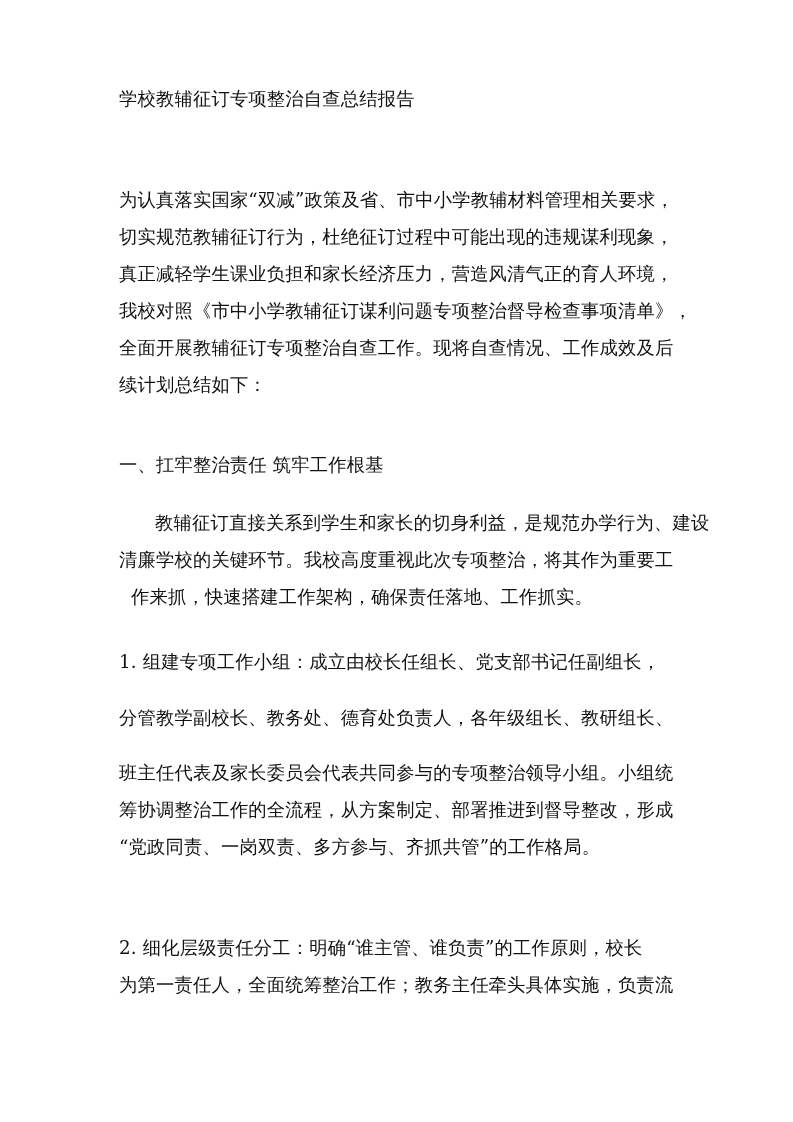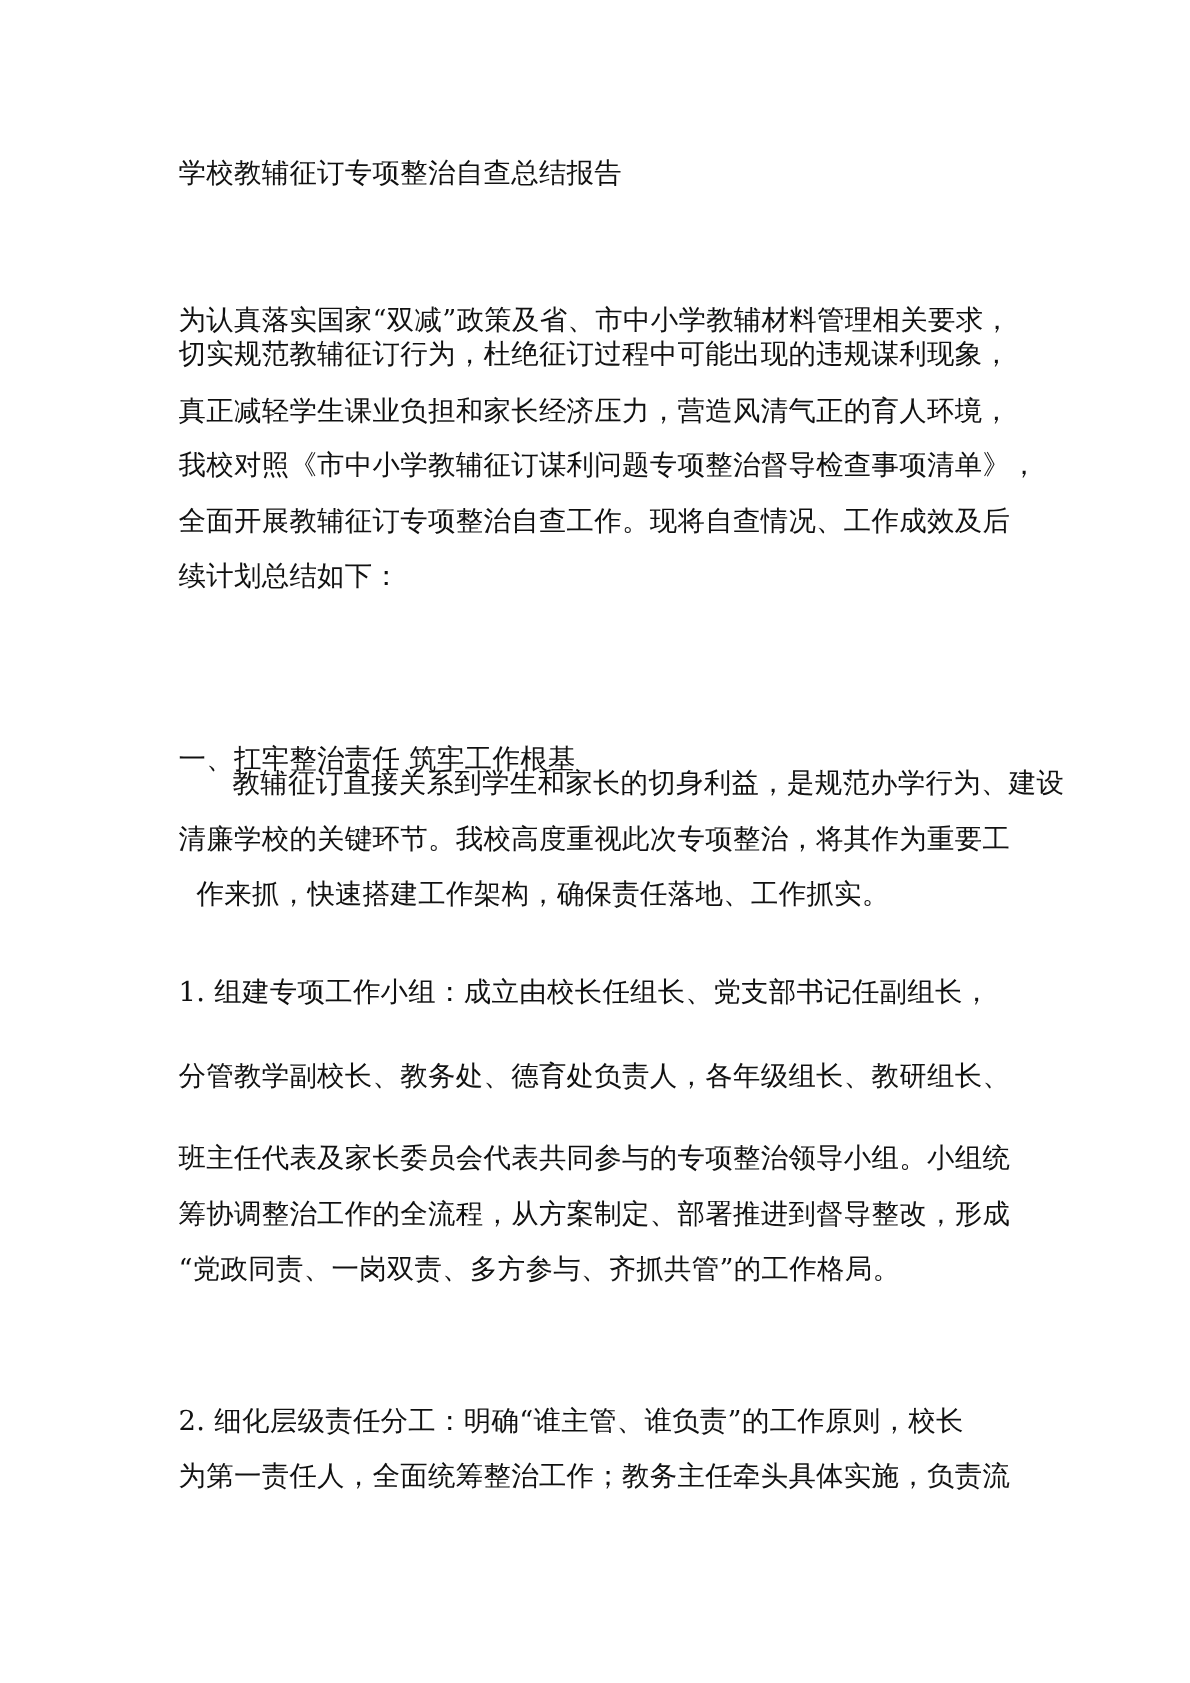--- a/index.html
+++ b/index.html
@@ -5,32 +5,32 @@
   html, body { margin: 0; padding: 0; background: #ffffff; }
   body { width: 793px; height: 1122px; position: relative; overflow: hidden;
          font-family: "DejaVu Serif", "Liberation Serif", serif; color: #111; }
   .page { position: absolute; left: 119px; top: 0; width: 565px; }
   .line { position: absolute; left: 0; white-space: nowrap; font-size: 18.3px; line-height: 22px; letter-spacing: 0.2px; }
 </style>
 </head>
 <body>
 
 <div class="page">
-  <div class="line" style="top:105px;">学校教辅征订专项整治自查总结报告</div>
+  <div class="line" style="top:88px;">学校教辅征订专项整治自查总结报告</div>
 
   <div>
-    <div class="line" style="top:189px;margin-top:14px;">为认真落实国家“双减”政策及省、市中小学教辅材料管理相关要求，</div>
+    <div class="line" style="top:189px;">为认真落实国家“双减”政策及省、市中小学教辅材料管理相关要求，</div>
     <div class="line" style="top:226px;">切实规范教辅征订行为，杜绝征订过程中可能出现的违规谋利现象，</div>
-    <div class="line" style="top:263px;font-family:Liberation Serif, serif;">真正减轻学生课业负担和家长经济压力，营造风清气正的育人环境，</div>
+    <div class="line" style="top:263px;">真正减轻学生课业负担和家长经济压力，营造风清气正的育人环境，</div>
     <div class="line" style="top:300px;">我校对照《市中小学教辅征订谋利问题专项整治督导检查事项清单》，</div>
     <div class="line" style="top:337px;">全面开展教辅征订专项整治自查工作。现将自查情况、工作成效及后</div>
     <div class="line" style="top:374px;">续计划总结如下：</div>
   </div>
 
-  <div class="line" style="top:496px;">一、扛牢整治责任  筑牢工作根基</div>
+  <div class="line" style="top:454px;">一、扛牢整治责任  筑牢工作根基</div>
   <div>
     <div class="line" style="top:512px;margin-left:36px;">教辅征订直接关系到学生和家长的切身利益，是规范办学行为、建设</div>
     <div class="line" style="top:549px;">清廉学校的关键环节。我校高度重视此次专项整治，将其作为重要工</div>
     <div class="line" style="top:586px;margin-left:12px;">作来抓，快速搭建工作架构，确保责任落地、工作抓实。</div>
   </div>
 
   <div>
     <div class="line" style="top:651px;">1. 组建专项工作小组：成立由校长任组长、党支部书记任副组长，</div>
     <div class="line" style="top:707px;">分管教学副校长、教务处、德育处负责人，各年级组长、教研组长、</div>
     <div class="line" style="top:762px;">班主任代表及家长委员会代表共同参与的专项整治领导小组。小组统</div>

